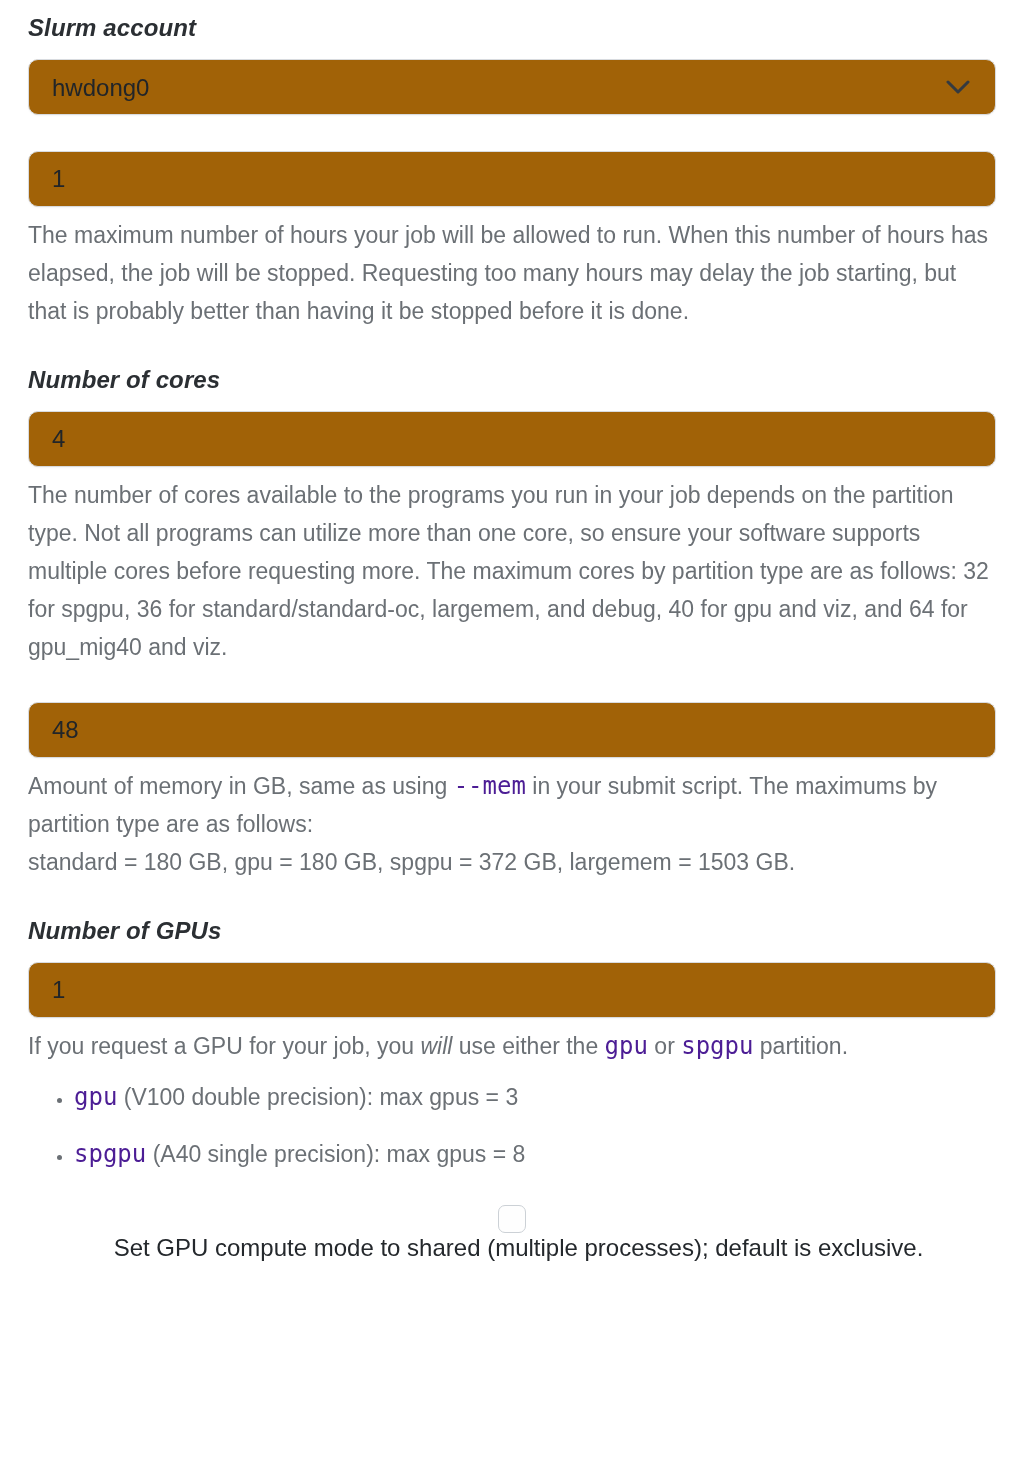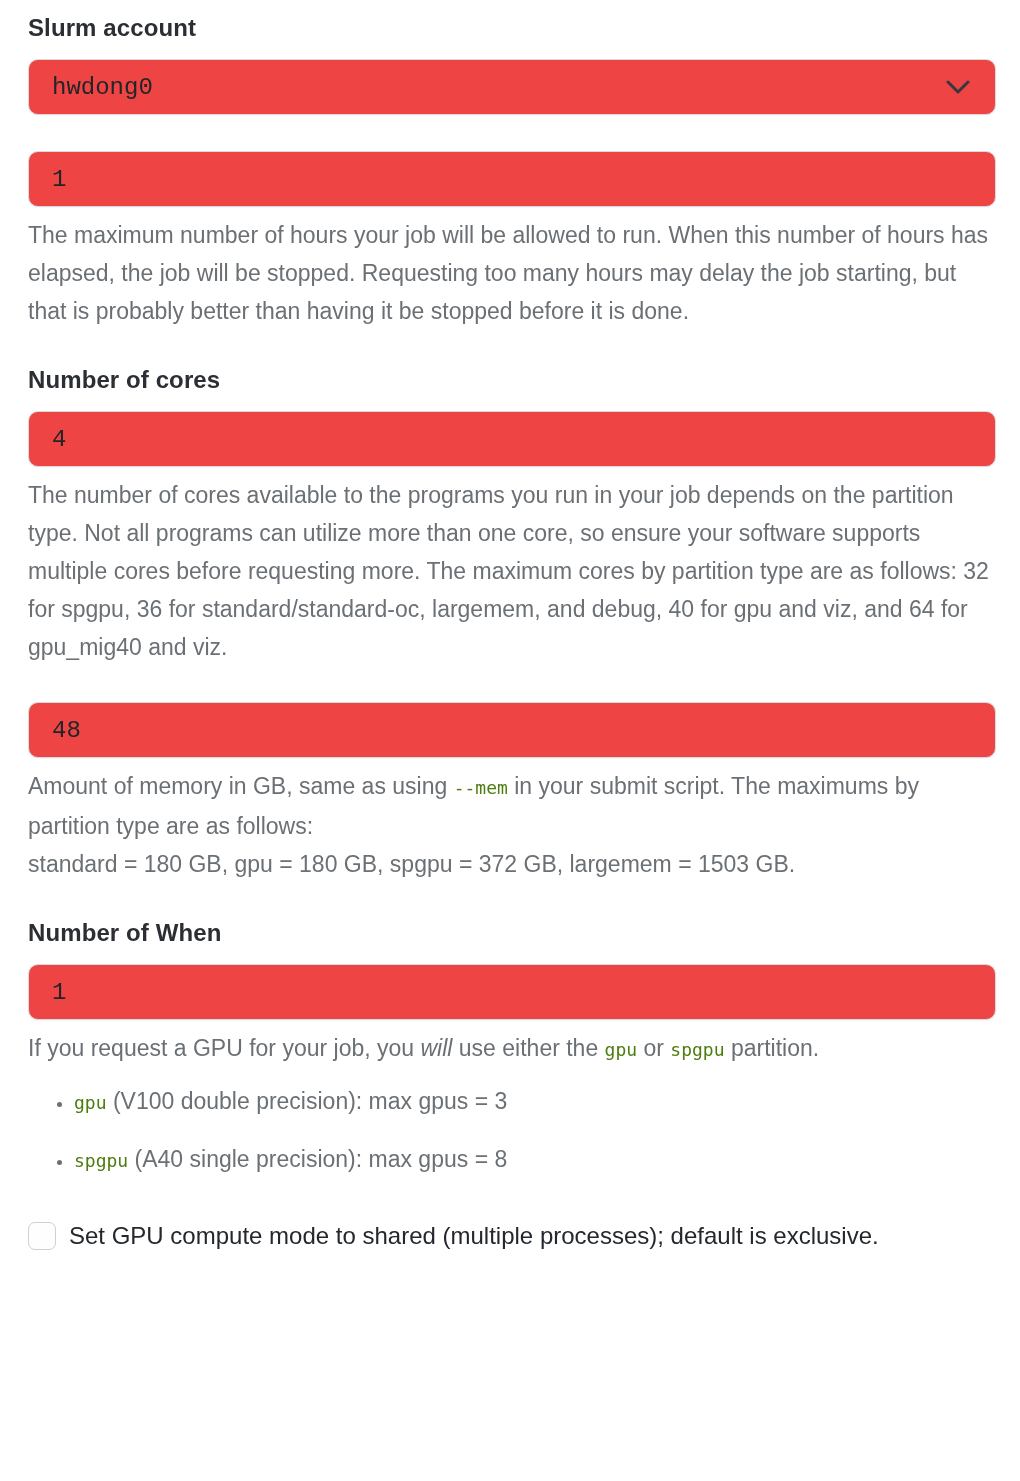--- a/index.html
+++ b/index.html
@@ -15,30 +15,31 @@
   }
   .section { margin-bottom: 36px; }
   .field-label {
     display: block;
     font-size: 24px;
     font-weight: 700;
     color: #2b2f33;
     line-height: 28px;
     margin-bottom: 17px;
     letter-spacing: 0.1px;
+    font-style: italic;
   }
   .control-shell { position: relative; }
   select.form-control, input.form-control {
     display: block;
     width: 100%;
     height: 56px;
-    font-family: Liberation Mono, monospace;
+    font-family: Liberation Sans, sans-serif;
     font-size: 24px;
     color: #212529;
-    background: #ef4444;
+    background: #a16207;
     border: 1px solid #d8dbdf;
     border-radius: 10px;
     padding: 0 60px 0 23px;
     appearance: none;
     -webkit-appearance: none;
     outline: none;
     box-shadow: 0 1px 2px rgba(0,0,0,0.04);
   }
   input.form-control { padding-right: 23px; }
   .chevron {
@@ -52,39 +53,40 @@
   }
   .help-text {
     margin-top: 9px;
     font-size: 23px;
     line-height: 38px;
     color: #6b7075;
   }
   .help-text em { font-style: italic; }
   code, .code {
     font-family: "DejaVu Sans Mono", "Liberation Mono", monospace;
-    font-size: 18px;
-    color: #4d7c0f;
+    font-size: 24px;
+    color: #4c1d95;
   }
   ul.gpu-list {
     margin: 4px 0 0 0;
     padding-left: 46px;
     list-style: disc;
   }
   ul.gpu-list li {
     font-size: 23px;
     line-height: 57px;
     color: #6b7075;
   }
   ul.gpu-list li::marker { color: #6b7075; font-size: 18px; }
   .checkbox-row {
-    margin-top: 32px;
+    margin-top: 22px;
     display: flex;
     align-items: center;
     padding-left: 0;
+    flex-direction: column;
   }
   input.checkbox {
     appearance: none;
     -webkit-appearance: none;
     width: 28px;
     height: 28px;
     flex: 0 0 28px;
     border: 1px solid #ccd1d6;
     border-radius: 7px;
     background: #fefefe;
@@ -130,21 +132,21 @@
 
   <div class="section">
     <input class="form-control" type="text" value="48" style="">
     <div class="help-text">
       <div>Amount of memory in GB, same as using <code>--mem</code> in your submit script. The maximums by partition type are as follows:</div>
       <div>standard = 180 GB, gpu = 180 GB, spgpu = 372 GB, largemem = 1503 GB.</div>
     </div>
   </div>
 
   <div class="section">
-    <label class="field-label">Number of When</label>
+    <label class="field-label">Number of GPUs</label>
     <input class="form-control" type="text" value="1" style="">
     <div class="help-text">
       <div>If you request a GPU for your job, you <em>will</em> use either the <code>gpu</code> or <code>spgpu</code> partition.</div>
       <ul class="gpu-list">
         <li><code>gpu</code> (V100 double precision): max gpus = 3</li>
         <li><code>spgpu</code> (A40 single precision): max gpus = 8</li>
       </ul>
     </div>
 
     <div class="checkbox-row">

